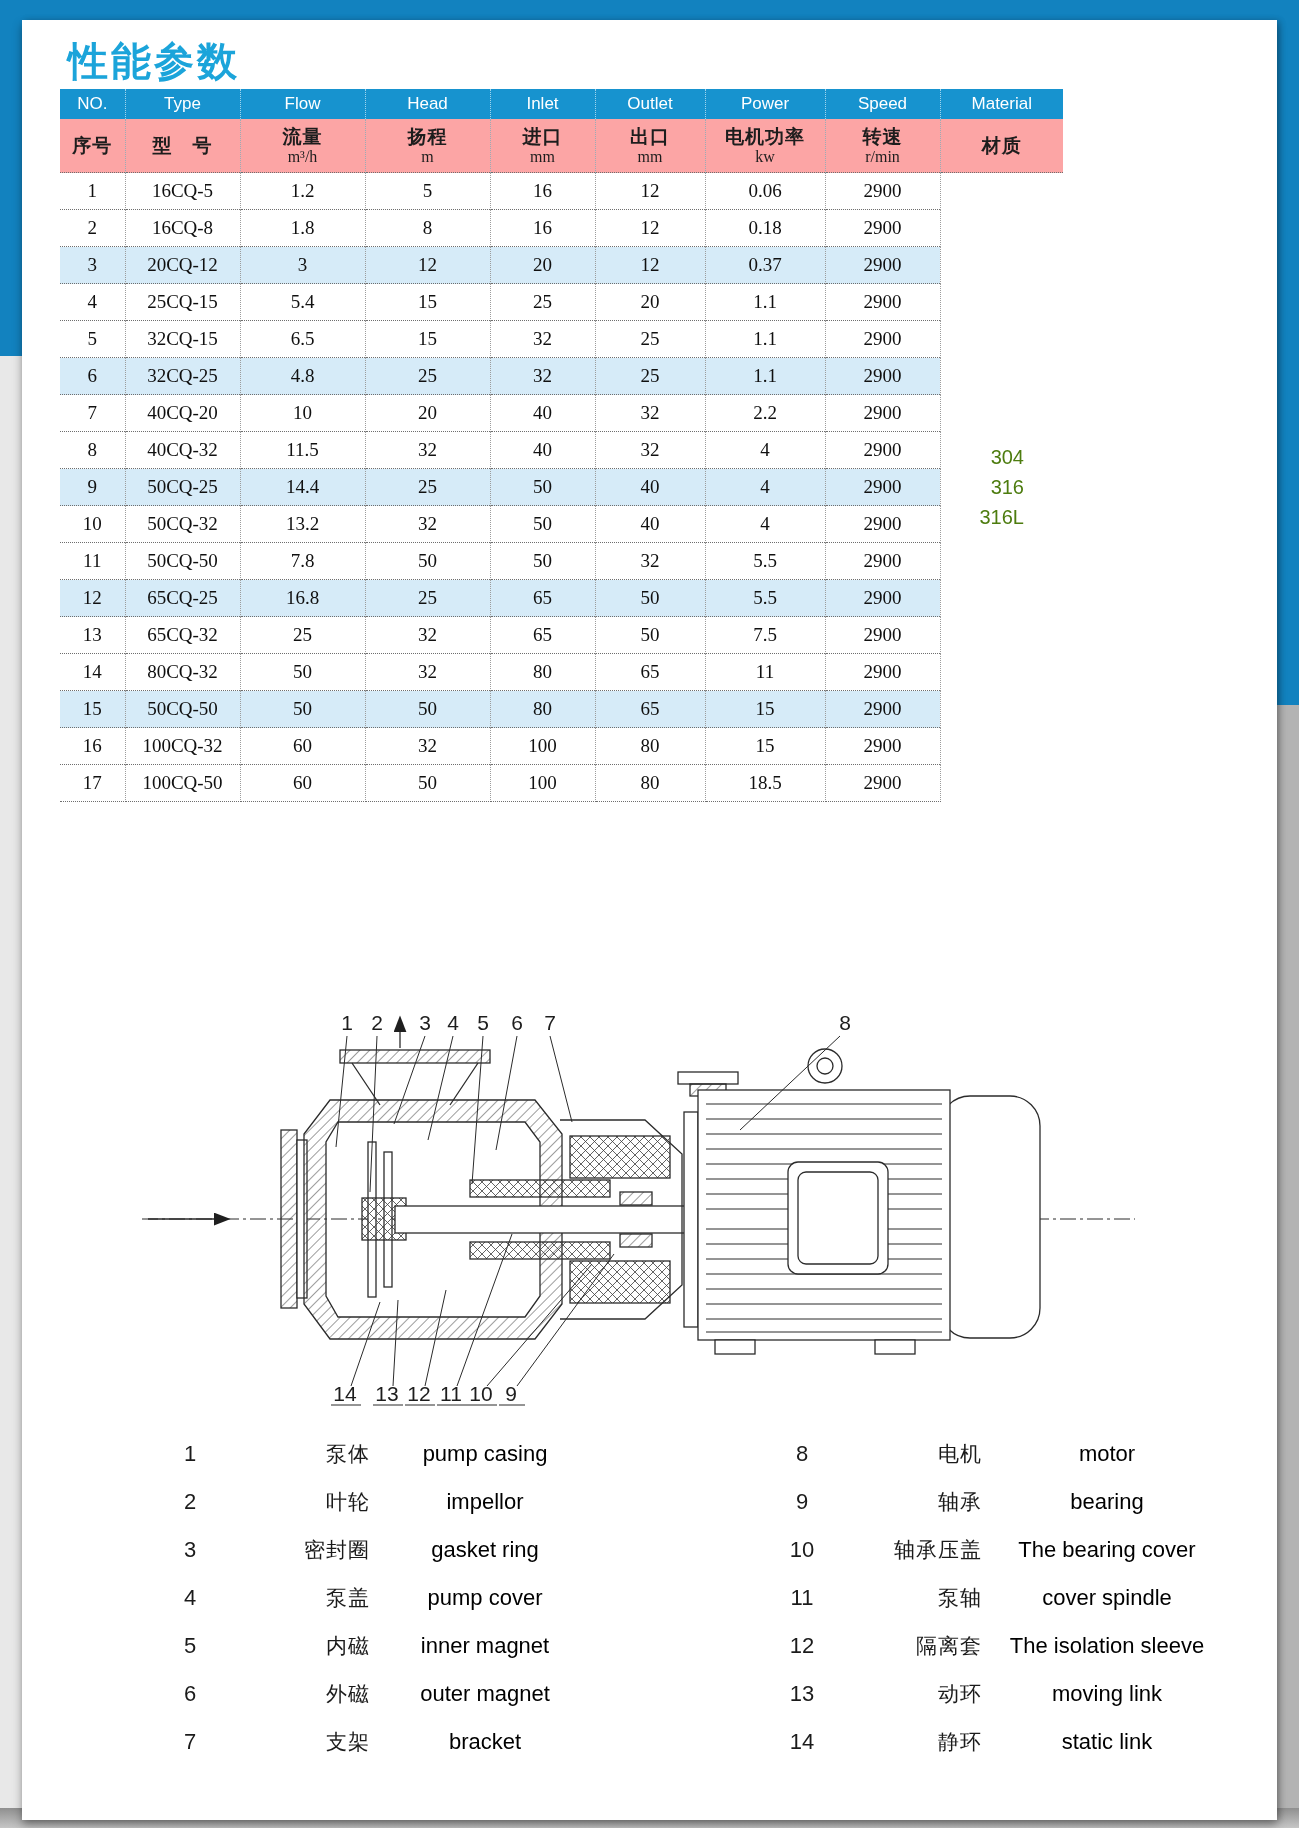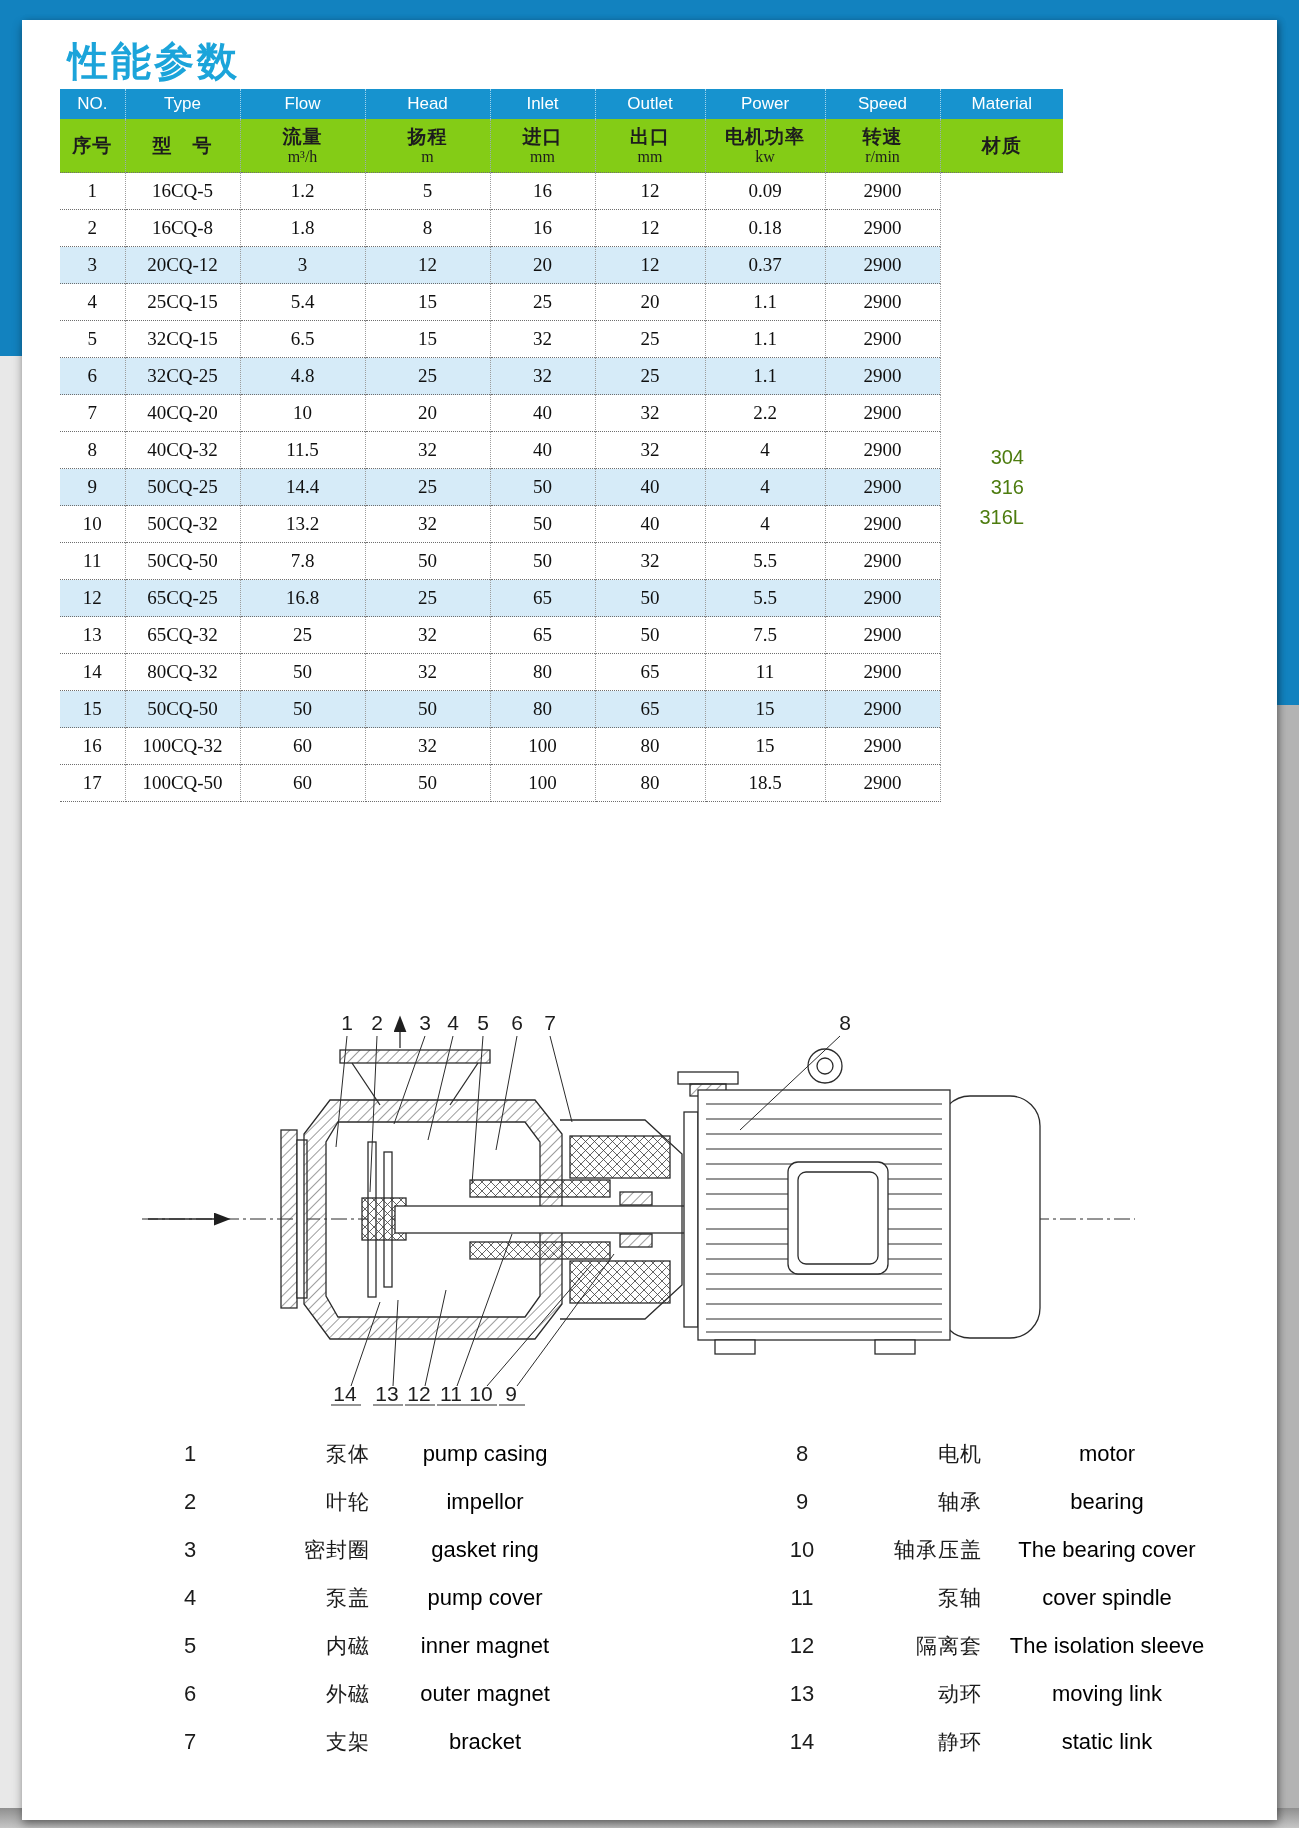--- a/index.html
+++ b/index.html
@@ -22,21 +22,21 @@
   .logo-cq{font-size:50px;font-weight:bold;color:#39393b;letter-spacing:1px;
            font-family:"Liberation Sans",sans-serif;}
   .logo-series{font-size:14px;color:#8a8a8a;position:relative;top:-24px;margin-left:8px;}
   
   table.spec{position:absolute;left:38px;top:69px;width:1003px;border-collapse:collapse;
              table-layout:fixed;}
   table.spec th,table.spec td{padding:0;margin:0;}
   tr.hrow-en th{background:#1793cf;color:#ffffff;font-weight:400;font-size:17px;height:30px;
                 border-right:1px dotted rgba(255,255,255,.6);}
   tr.hrow-en th:last-child{border-right:none;}
-  tr.hrow-cn th{background:#84cc16;color:#1d1d1d;height:53px;text-align:center;vertical-align:middle;
+  tr.hrow-cn th{background:#fca5a5;color:#1d1d1d;height:53px;text-align:center;vertical-align:middle;
                 border-right:1px dotted #9aabb6;}
   tr.hrow-cn th:last-child{border-right:none;}
   .cnl{font-size:19px;font-weight:bold;line-height:22px;letter-spacing:1px;}
   .unit{font-family:"Liberation Serif",serif;font-weight:400;font-size:16px;line-height:18px;}
   table.spec tbody td{height:36px;text-align:center;vertical-align:middle;
         font-family:"Liberation Serif",serif;font-size:19px;color:#101010;
         border-top:1px dotted #6e6e6e;border-right:1px dotted #9c9c9c;background:#ffffff;}
   table.spec tbody tr:last-child td{border-bottom:1px dotted #6e6e6e;}
   table.spec tbody tr.hl td{background:#d6ebf8;}
   table.spec tbody td.material-cell{background:#ffffff !important;border-right:none;
@@ -131,21 +131,21 @@
           </tr>
       </thead>
       <tbody>
           <tr>
             <td>1</td>
             <td>16CQ-5</td>
             <td>1.2</td>
             <td>5</td>
             <td>16</td>
             <td>12</td>
-            <td>0.09</td>
+            <td>0.06</td>
             <td>2900</td>
             <td rowspan="17" class="material-cell"><div class="mat-box"><div>304</div><div>316</div><div>316L</div></div></td>
           </tr>
           <tr>
             <td>2</td>
             <td>16CQ-8</td>
             <td>1.8</td>
             <td>8</td>
             <td>16</td>
             <td>12</td>

